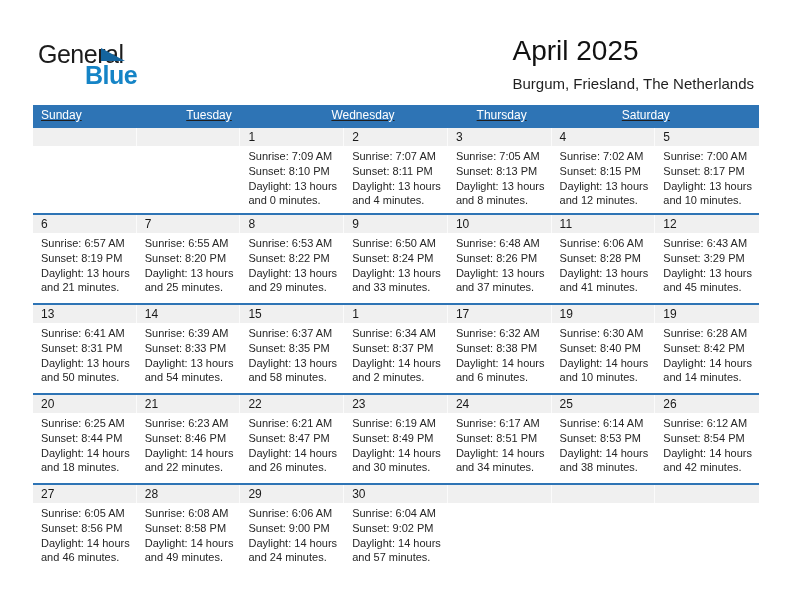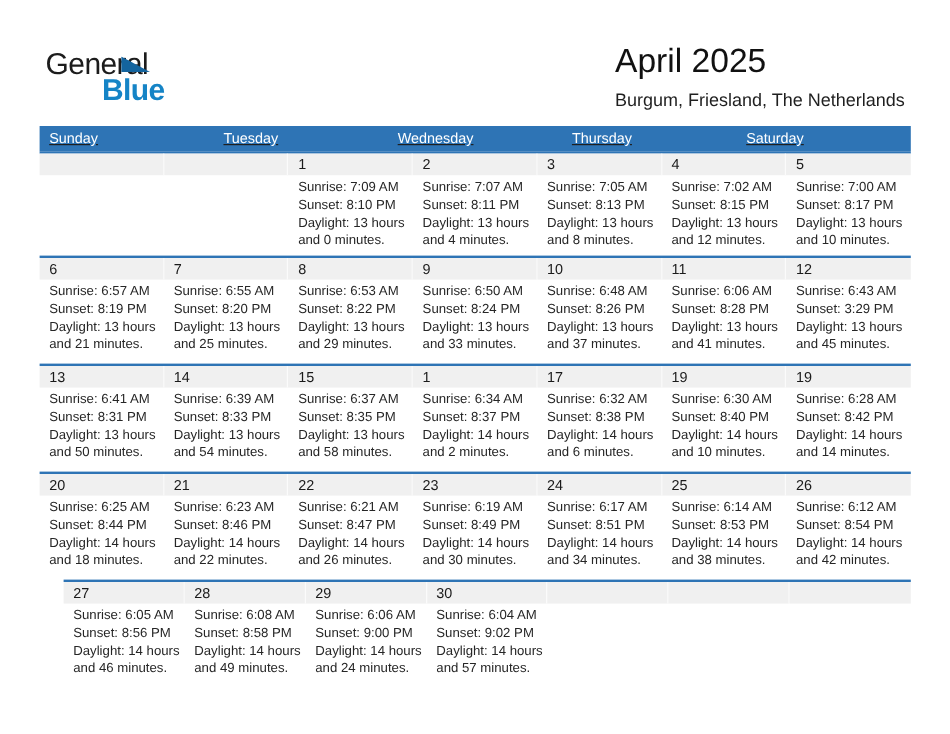--- a/index.html
+++ b/index.html
@@ -38,21 +38,21 @@
     flex: 1; color: #ffffff; font-size: 12px;
     line-height: 21px; padding-left: 8px; box-sizing: border-box;
     white-space: nowrap; overflow: hidden;
   }
   .week-row {
     display: flex;
     border-top: 2px solid var(--week-border, #2e74b5);
     height: 87px; box-sizing: border-box; background: #ffffff;
   }
   .week-row:nth-child(n+2) { height: 90px; }
-  .week-row:last-child { height: 94px; margin-left: 20px; }
+  .week-row:last-child { height: 94px; }
   .cell { flex: 1; min-width: 0; display: flex; flex-direction: column; }
   .cell-num {
     height: 18px; background: var(--number-band, #f0f0f0);
     font-size: 12px; line-height: 18px; padding-left: 8px;
     color: #1a1a1a; box-sizing: border-box;
     border-right: 1px solid #fbfbfb;
   }
   .cell:last-child .cell-num { border-right: none; }
   .cell-body { padding: 3px 4px 0 8px; }
   .line {

